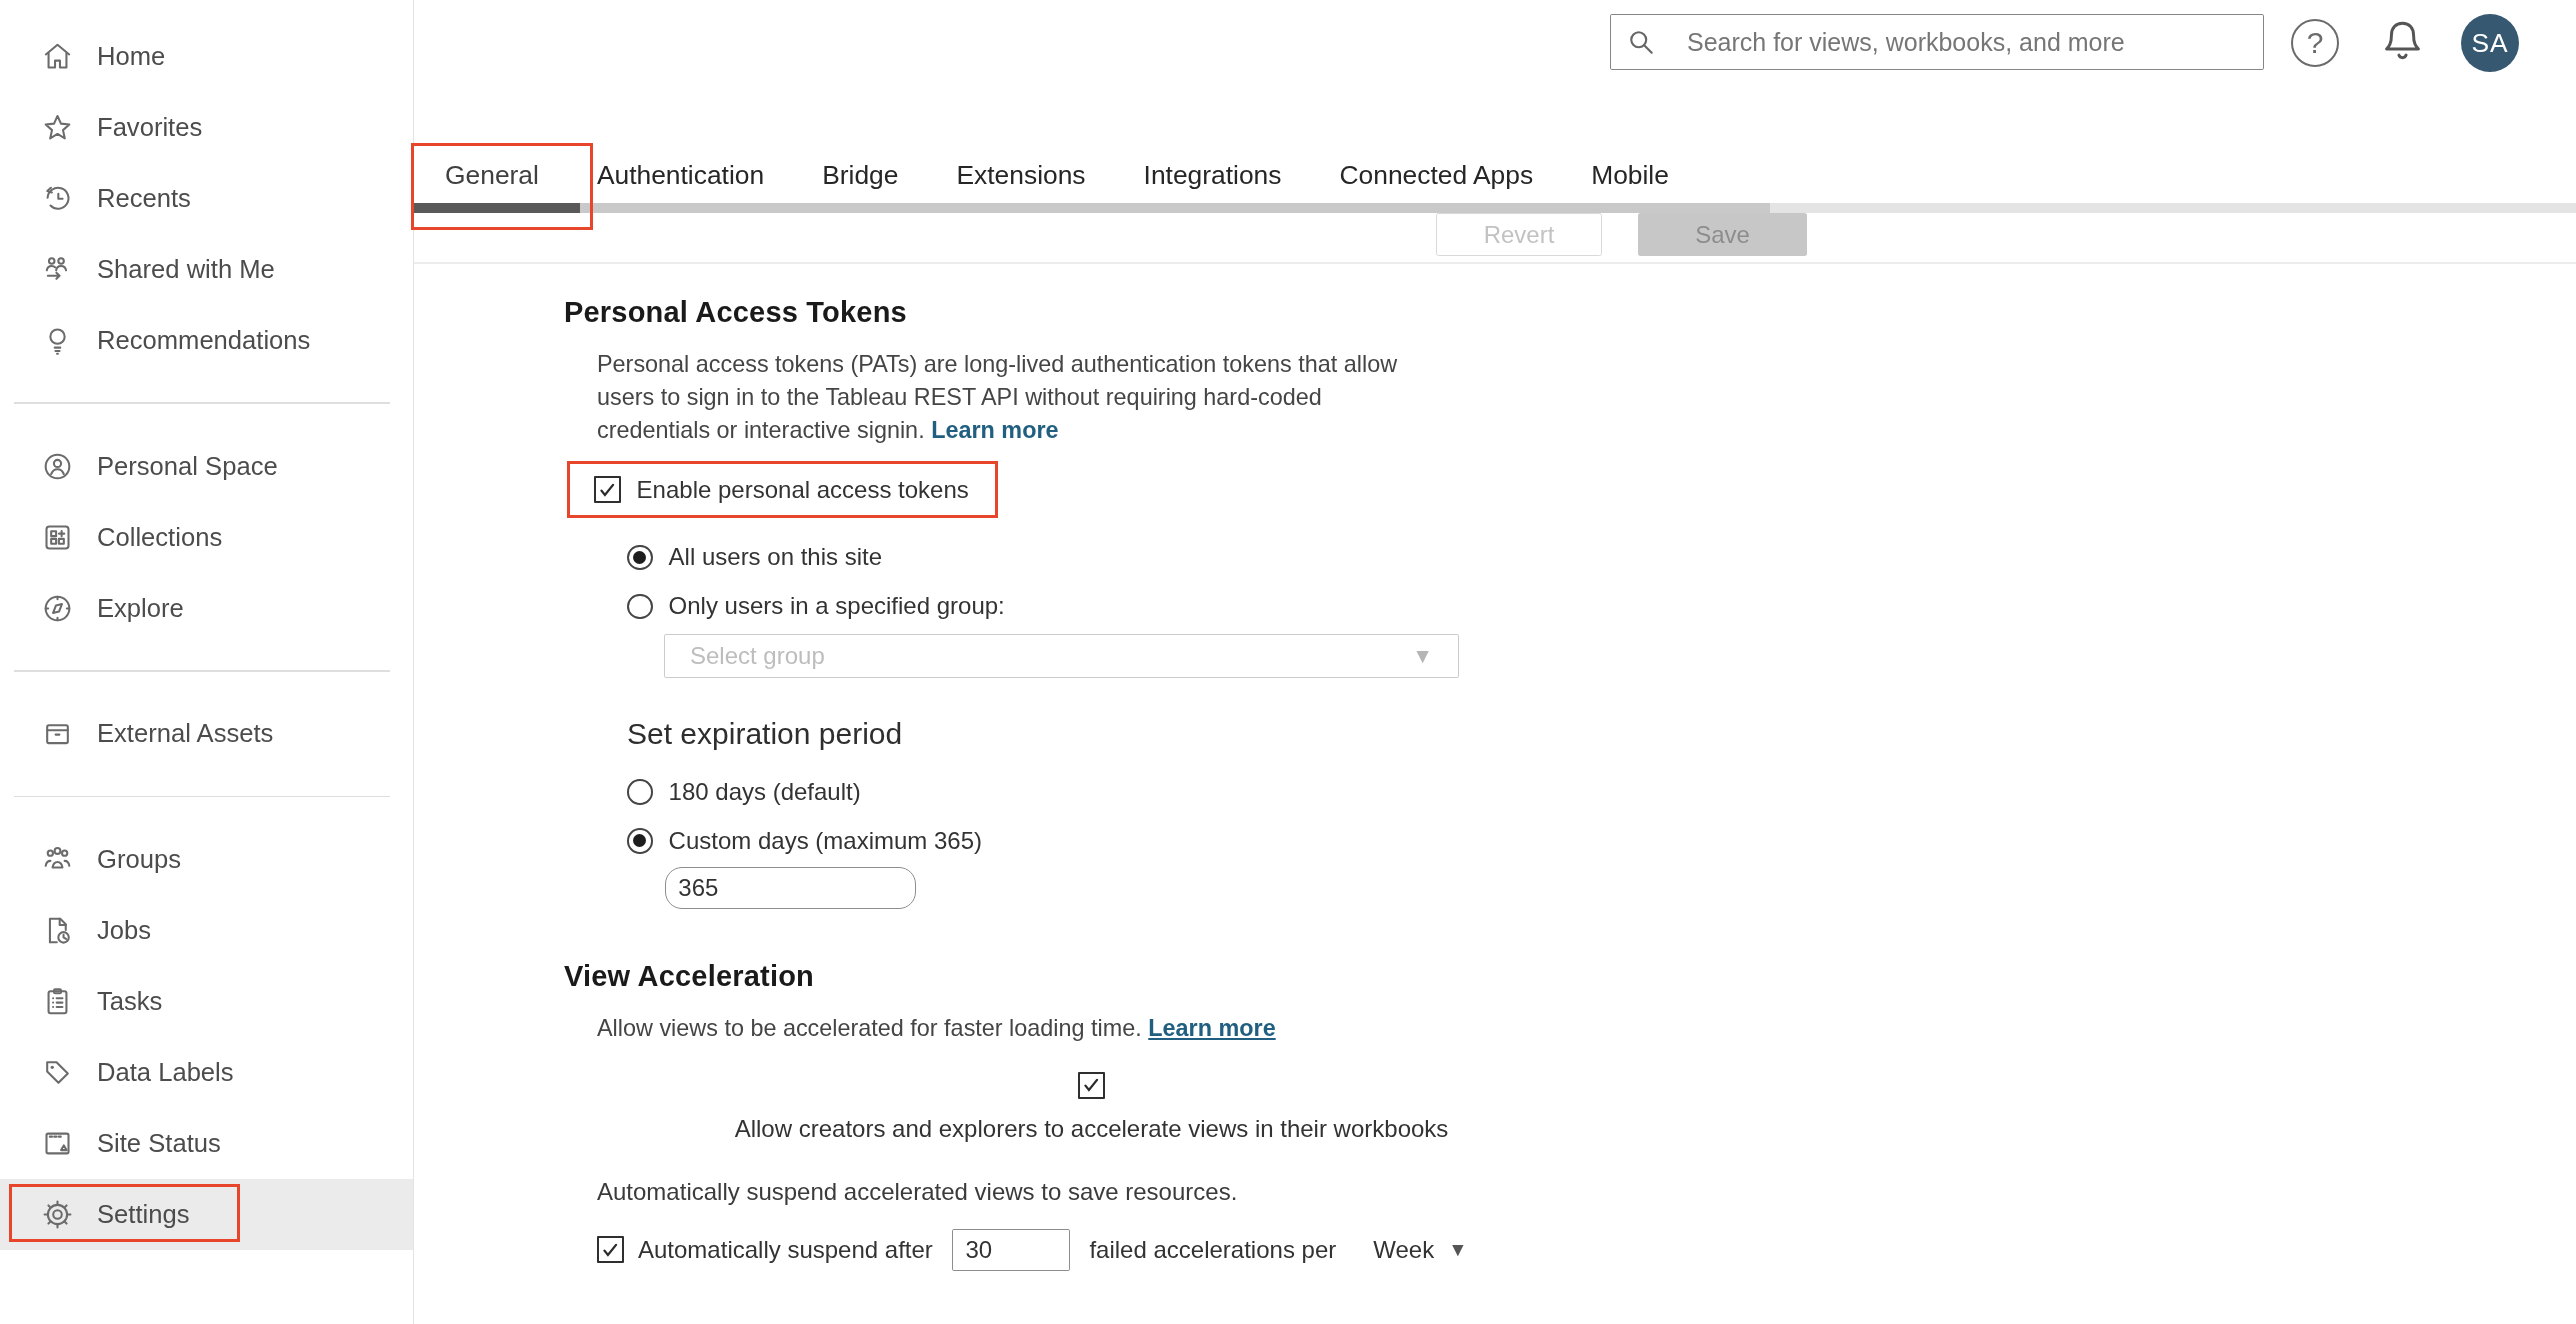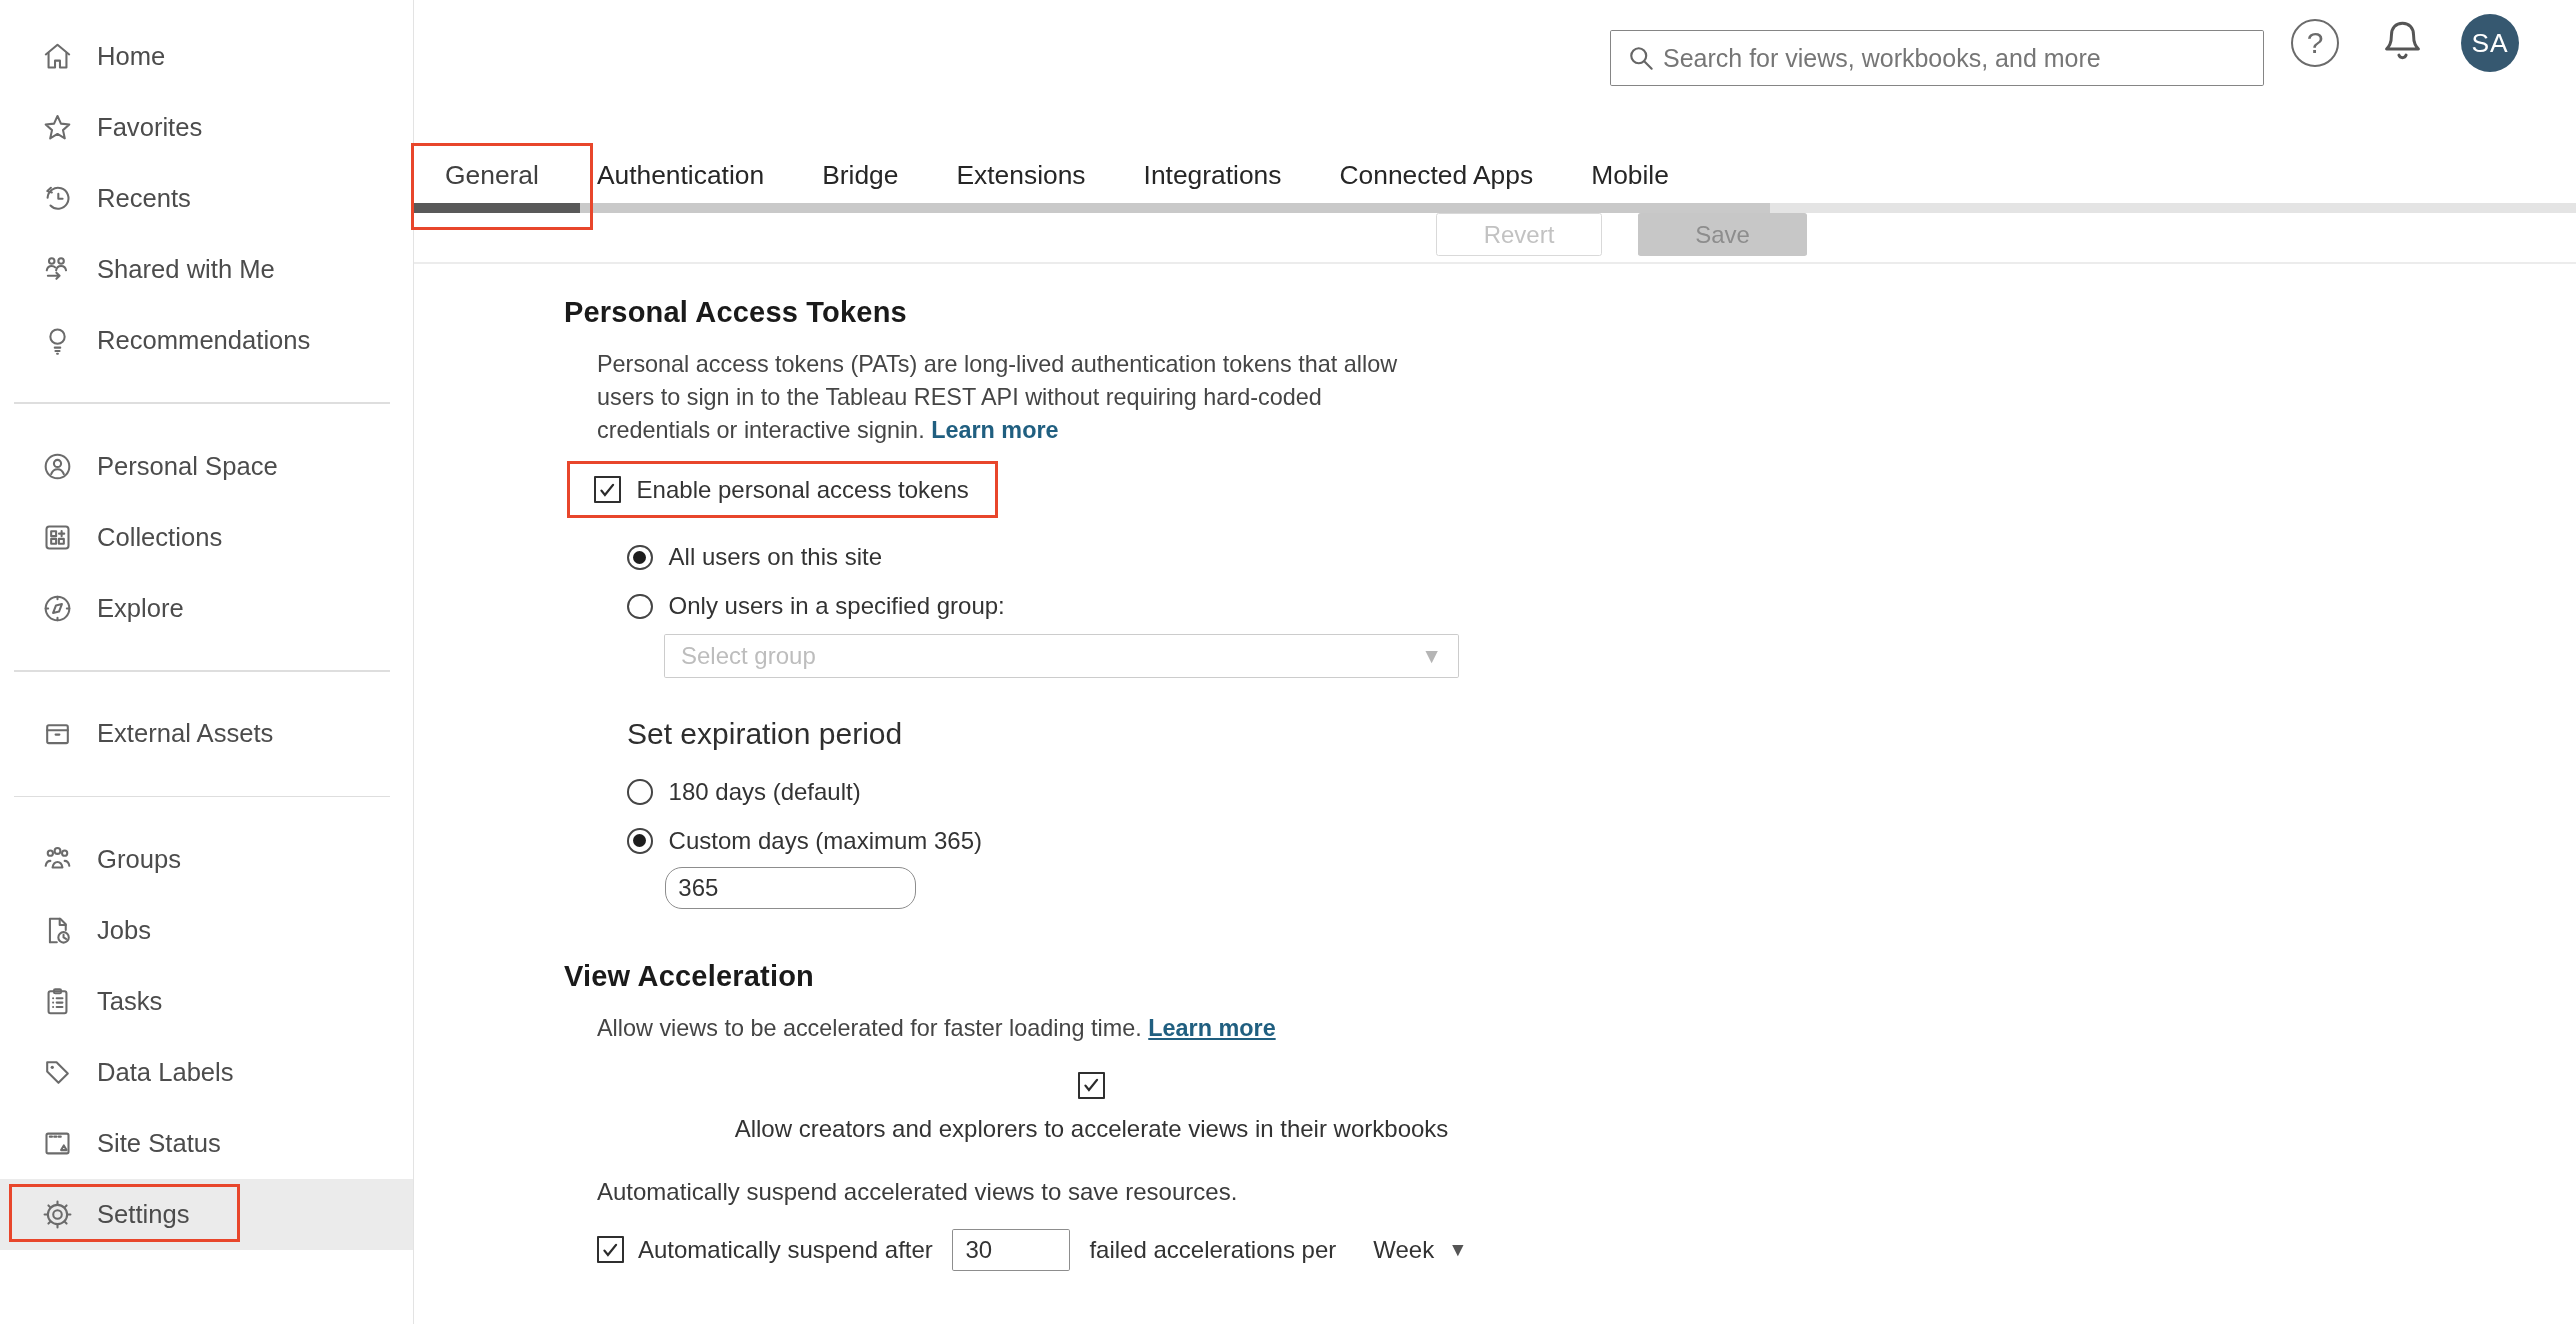--- a/index.html
+++ b/index.html
@@ -24,21 +24,21 @@
   .side-item svg{width:33px;height:33px;flex:0 0 33px;stroke:var(--icon);fill:none;
     stroke-width:1.5;stroke-linecap:round;stroke-linejoin:round;}
   .side-item.selected{background:#ebebeb;}
   .side-divider{height:1.8px;background:#dedede;margin:26.4px 23px 26.4px 14px;}
   .settings-annot{position:absolute;left:8.8px;top:5.3px;width:231px;height:58px;
     border:3.5px solid var(--accent-red);pointer-events:none;}
 
   
   .search-box{position:absolute;left:1610px;top:14px;width:654px;height:56px;
     border:1.8px solid #858585;border-radius:1.8px;display:flex;align-items:center;
-    padding:1px 14px;gap:6px;background:#fff;margin-top:16px;}
+    padding:1px 14px;gap:30px;background:#fff;}
   .search-box svg{width:32px;height:32px;stroke:#666;fill:none;stroke-width:1.6;stroke-linecap:round;}
   .search-box input{border:none;outline:none;flex:1;font-size:25px;color:#333;
     font-family:inherit;background:transparent;}
   .search-box input::placeholder{color:#767676;}
   .help-icon{position:absolute;left:2291px;top:18.5px;width:48px;height:48px;border:2.6px solid #6b6b6b;
     border-radius:50%;display:flex;align-items:center;justify-content:center;
     font-size:30px;color:#6b6b6b;cursor:pointer;}
   .bell-icon{position:absolute;left:2377px;top:16px;width:51px;height:51px;cursor:pointer;}
   .bell-icon svg{width:100%;height:100%;stroke:#555;fill:none;stroke-width:1.4;stroke-linejoin:round;stroke-linecap:round;}
   .avatar{position:absolute;left:2461px;top:14px;width:58px;height:58px;border-radius:50%;
@@ -76,21 +76,21 @@
   .annot-box{display:inline-block;border:3.5px solid var(--accent-red);margin:14px 0 0 2.6px;
     padding:11.5px 26.4px 11.5px 24px;}
 
   .radio-row{display:flex;align-items:center;gap:16px;font-size:24px;color:#333;
     margin:21px 0 0 63px;cursor:pointer;}
   .radio{width:25.6px;height:25.6px;border:2.6px solid #454545;border-radius:50%;flex:0 0 25.6px;
     display:flex;align-items:center;justify-content:center;background:#fff;}
   .radio.sel::after{content:"";width:13.2px;height:13.2px;border-radius:50%;background:#1d1d1d;}
 
   .select{margin:14px 0 0 100px;width:795px;height:44px;border:1.8px solid #cccccc;border-radius:1.8px;
-    display:flex;align-items:center;justify-content:space-between;padding:0 16px;
+    display:flex;align-items:center;justify-content:space-between;padding:0 25px;
     font-size:24px;color:#bdbdbd;cursor:default;background:#fff;}
   .select .caret{color:#b5b5b5;font-size:21px;}
 
   .sublabel{margin:39px 0 0 63px;font-size:30px;color:#2e2e2e;}
 
   .text-input{height:42px;border:1.8px solid #8d8d8d;border-radius:1.8px;font-size:24px;color:#333;
     padding:0 12.3px;font-family:inherit;outline:none;background:#fff;}
   .input-days{display:block;margin:12.3px 0 0 101px;width:251px;border-radius:17px;}
   .input-count{width:118px;margin:0 5.3px;}
 

